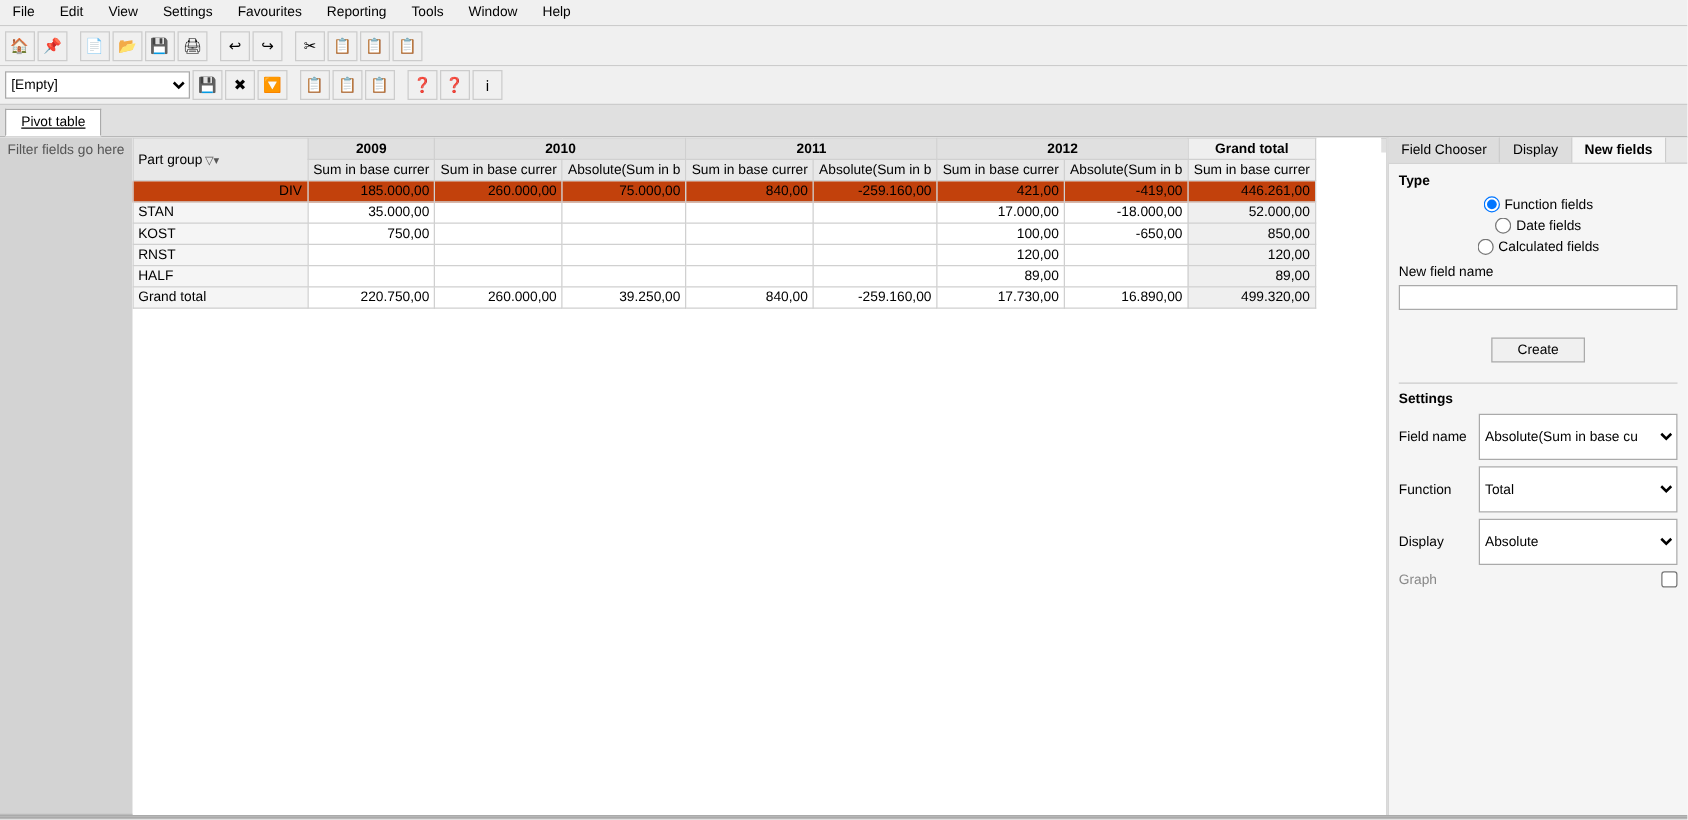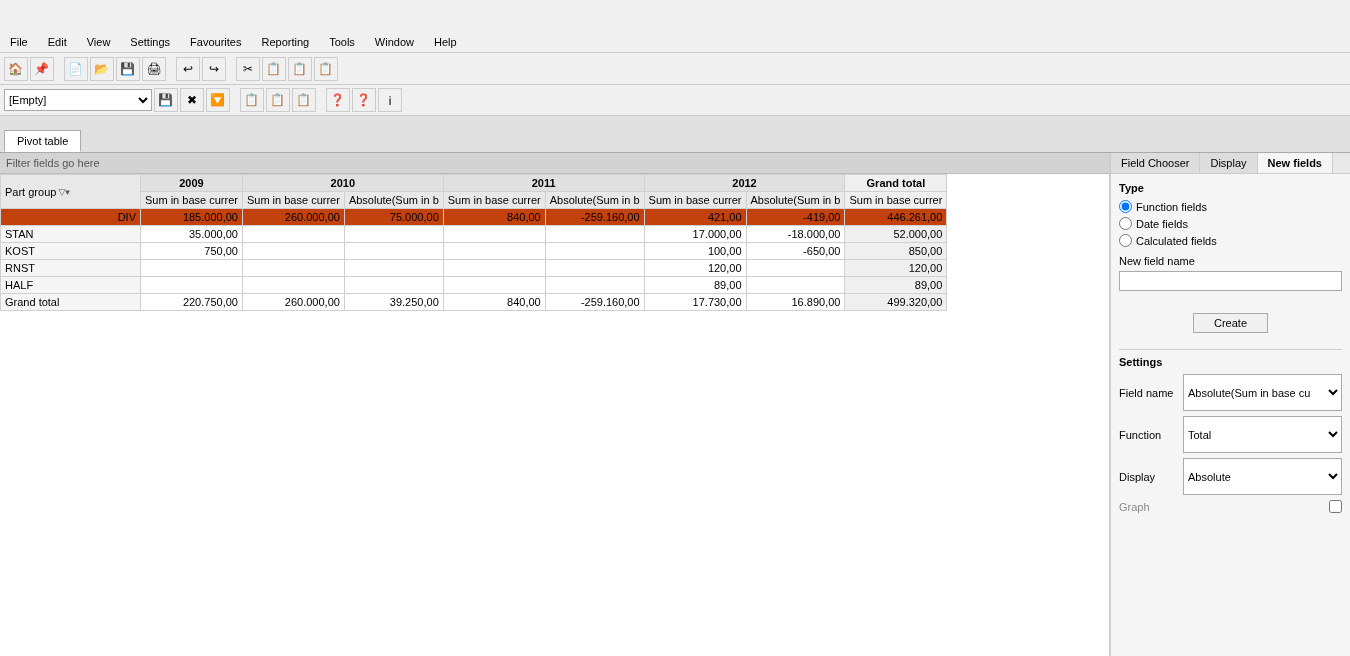--- a/index.html
+++ b/index.html
@@ -1,40 +1,40 @@
 <!DOCTYPE html>
 <html><head>
   <meta charset="utf-8">
   <style>
     * { box-sizing: border-box; margin: 0; padding: 0; }
     body { font-family: Arial, sans-serif; font-size: 11px; background: #f0f0f0; color: #000; overflow: hidden; width: 1350px; height: 656px; }
 
     
     .menu-bar { display: flex; background: #f0f0f0; border-bottom: 1px solid #ccc; padding: 2px 4px; gap: 8px; }
-    .menu-item { padding: 2px 6px; cursor: pointer; font-size: 11px; margin-top: 32px; }
+    .menu-item { padding: 2px 6px; cursor: pointer; font-size: 11px; }
 
     
     .toolbar { display: flex; align-items: center; background: #f0f0f0; border-bottom: 1px solid #ccc; padding: 3px 4px; gap: 2px; min-height: 32px; }
     .tb-btn { width: 24px; height: 24px; background: #f0f0f0; border: 1px solid #ccc; cursor: pointer; display: flex; align-items: center; justify-content: center; font-size: 12px; }
     .tb-sep { width: 6px; }
     .tb-select { width: 148px; height: 22px; font-size: 11px; border: 1px solid #aaa; background: #fff; }
 
     
     .toolbar2 { display: flex; align-items: center; background: #f0f0f0; border-bottom: 1px solid #ccc; padding: 3px 4px; gap: 2px; min-height: 28px; }
 
     
-    .tab-strip { display: flex; background: #e0e0e0; border-bottom: 1px solid #aaa; padding-top: 14px; padding-left: 4px; gap: 1px; }
+    .tab-strip { display: flex; background: #e0e0e0; border-bottom: 1px solid #aaa; padding-top: 3px; padding-left: 4px; gap: 1px; text-decoration: underline; }
     .tab { padding: 4px 12px; border: 1px solid #aaa; border-bottom: none; cursor: pointer; background: #d4d4d4; font-size: 11px; }
     .tab.active { background: #fff; border-bottom: 1px solid #fff; z-index: 1; }
 
     
     .main-area { display: flex; height: calc(656px - 28px - 32px - 28px - 26px); }
 
     
-    .pivot-area { flex: 1; background: #fff; border-right: 1px solid #ccc; overflow: hidden; display: flex; flex-direction: column; }
+    .pivot-area { flex: 1; background: #fff; border-right: 1px solid #ccc; overflow: hidden; display: flex; flex-direction: row; }
 
     
     .filter-bar { background: #d3d3d3; padding: 4px 6px; font-size: 11px; color: #555; border-bottom: 1px solid #bbb; }
 
     
     .field-row { display: flex; align-items: center; background: #f5f5f5; padding: 3px 6px; gap: 4px; border-bottom: 1px solid #ccc; }
     .field-dropdown { height: 22px; font-size: 11px; border: 1px solid #aaa; background: #fff; padding: 0 2px; cursor: pointer; }
 
     
     .pivot-table-container { flex: 1; overflow: auto; }
@@ -47,21 +47,21 @@
     .year-header { background: #e0e0e0; font-weight: bold; }
     .grand-total-col { background: #efefef; }
 
     
     .right-panel { width: 240px; background: #f5f5f5; border-left: 1px solid #ccc; display: flex; flex-direction: column; padding: 0; }
     .panel-tabs { display: flex; border-bottom: 1px solid #ccc; background: #e8e8e8; }
     .panel-tab { padding: 4px 10px; font-size: 11px; cursor: pointer; border-right: 1px solid #ccc; background: #ddd; }
     .panel-tab.active { background: #f5f5f5; font-weight: bold; }
     .panel-content { padding: 8px; flex: 1; }
     .section-title { font-weight: bold; margin-bottom: 6px; font-size: 11px; }
-    .radio-row { display: flex; align-items: center; gap: 4px; margin-bottom: 4px; font-size: 11px; }
+    .radio-row { display: flex; align-items: center; gap: 4px; margin-bottom: 4px; font-size: 11px; justify-content: center; }
     .radio-row input { margin: 0; }
     .label-row { display: flex; align-items: flex-start; margin-bottom: 4px; font-size: 11px; margin-top: 8px; }
     .text-input { width: 100%; height: 20px; border: 1px solid #aaa; font-size: 11px; margin-bottom: 6px; }
     .create-btn { display: block; margin: 16px auto; padding: 3px 20px; background: #f0f0f0; border: 1px solid #aaa; cursor: pointer; font-size: 11px; }
     .settings-section { margin-top: 8px; border-top: 1px solid #ccc; padding-top: 6px; }
     .settings-row { display: flex; align-items: center; margin-bottom: 5px; font-size: 11px; gap: 4px; }
     .settings-label { width: 60px; flex-shrink: 0; }
     .settings-select { flex: 1; height: 37px; font-size: 11px; border: 1px solid #aaa; background: #fff; }
     .graph-row { display: flex; align-items: center; margin-top: 4px; font-size: 11px; }
     .graph-label { flex: 1; color: #888; }

